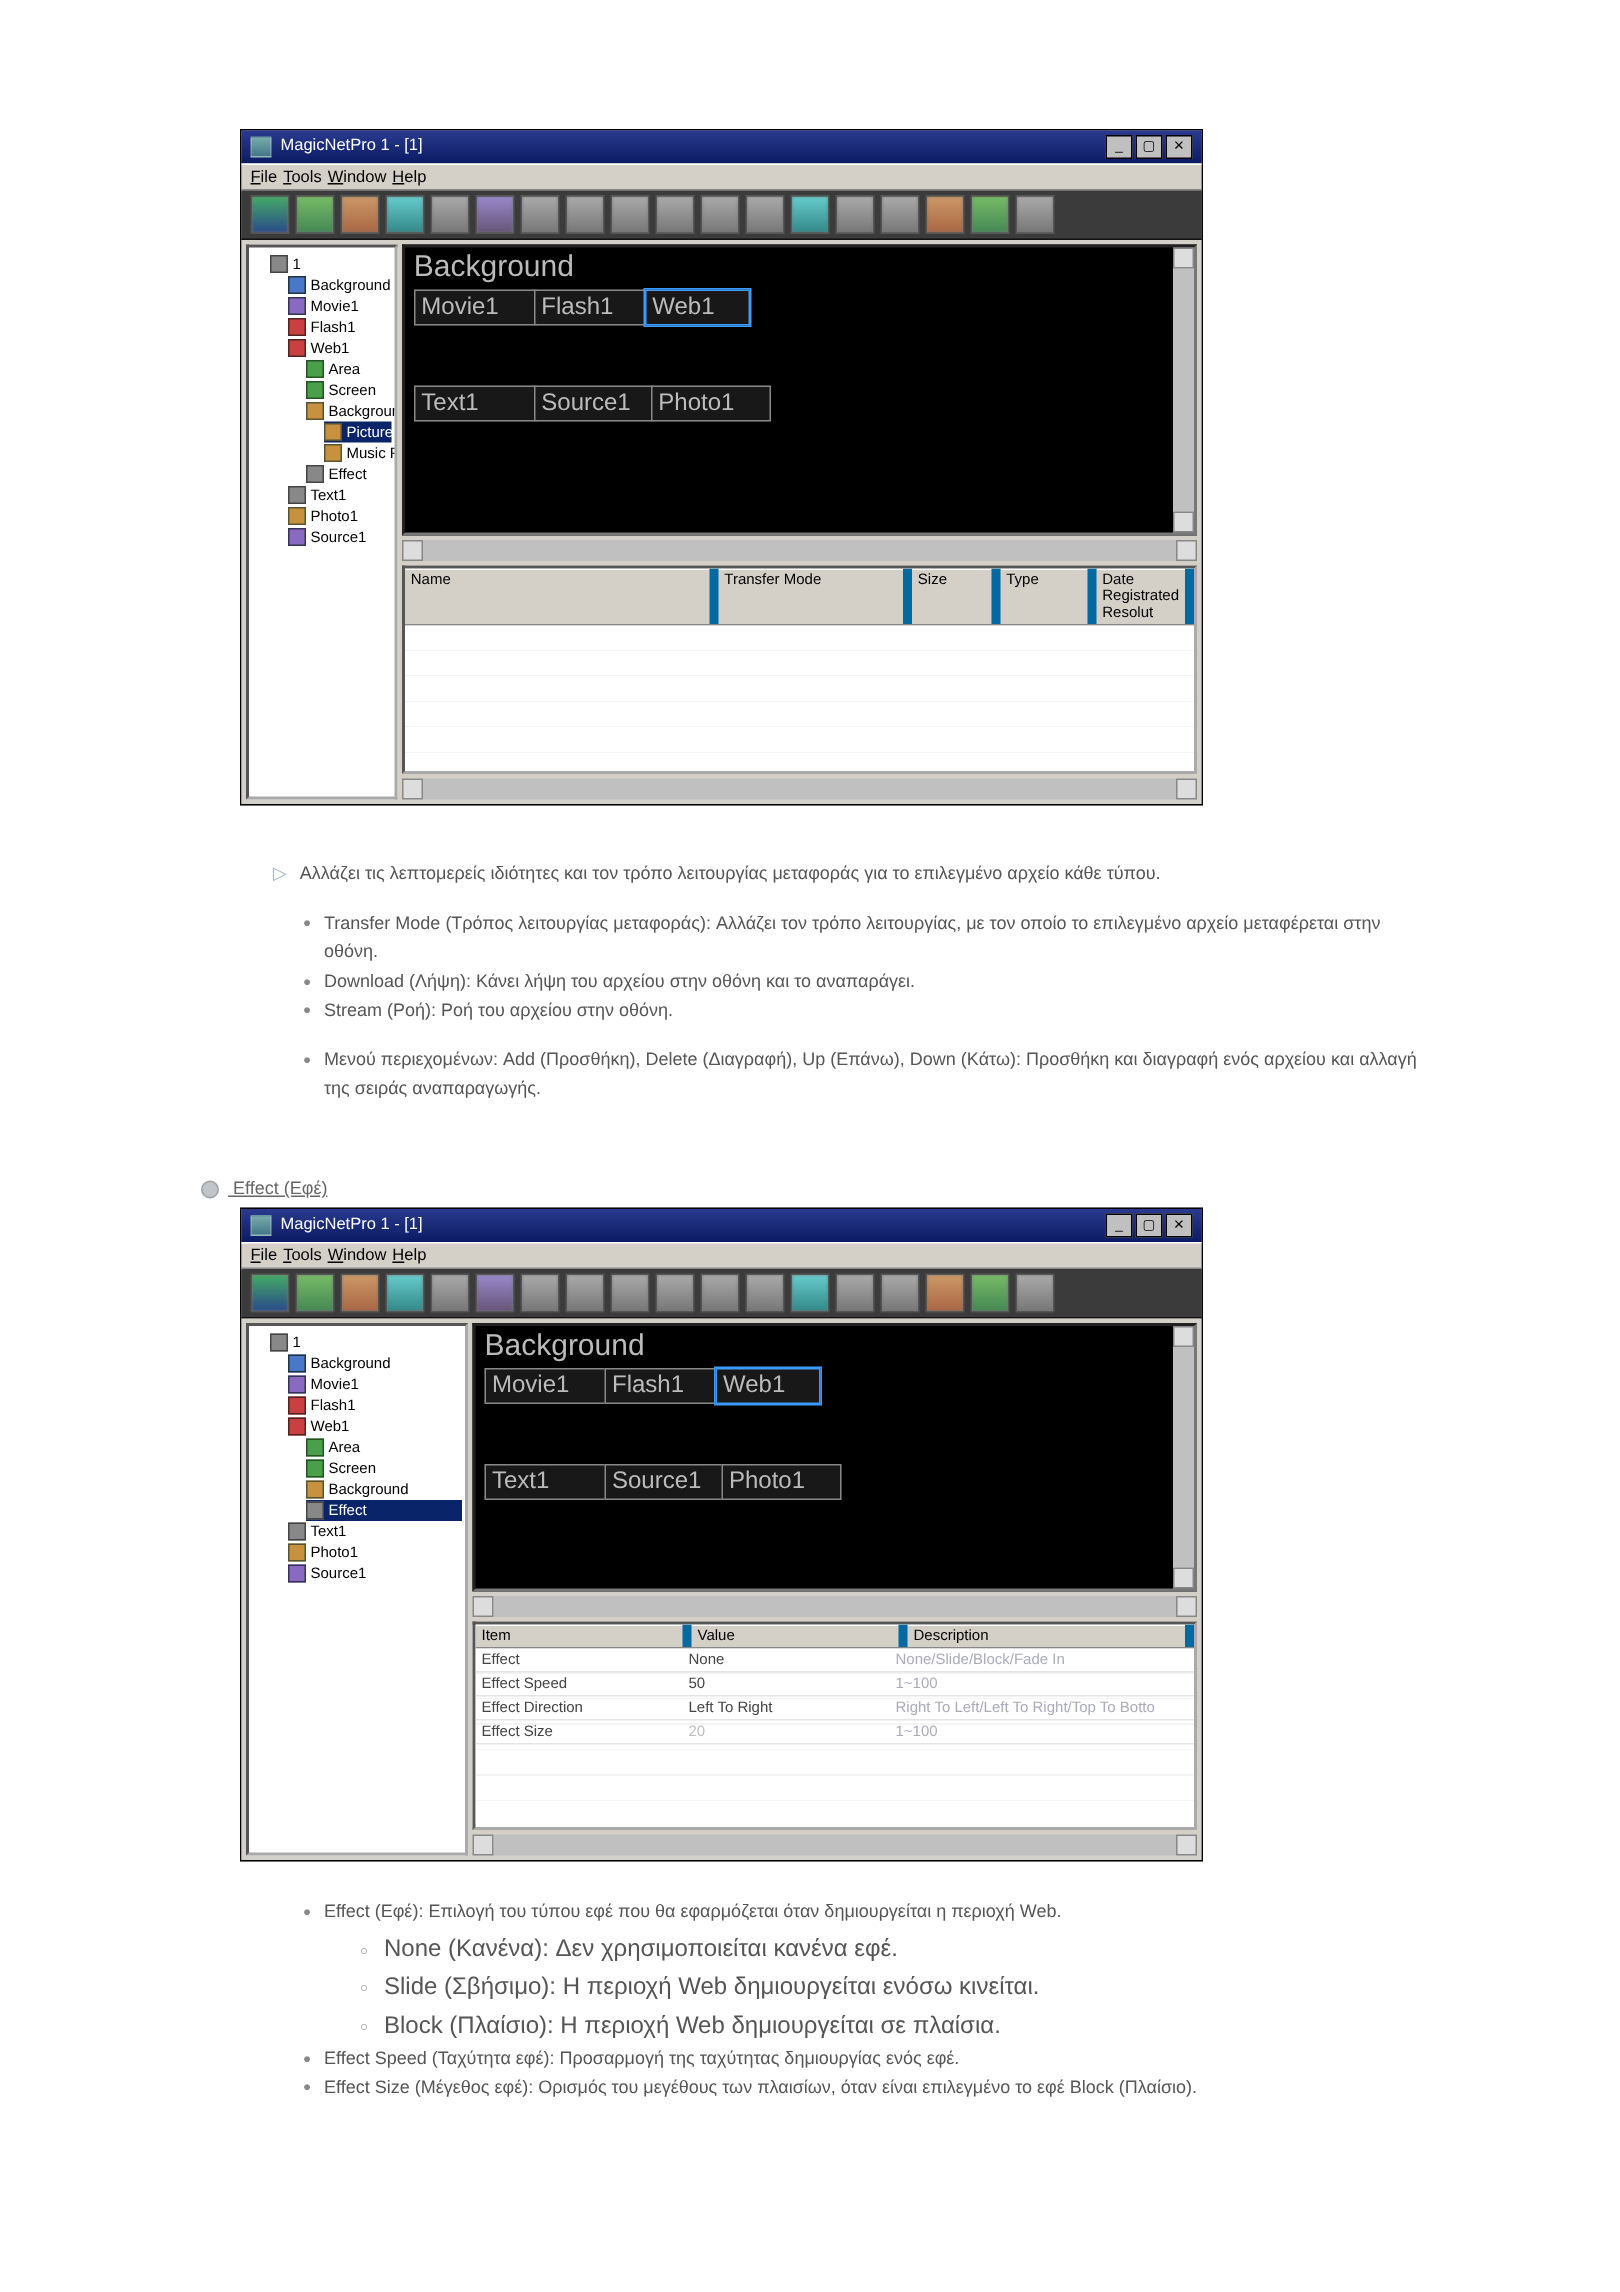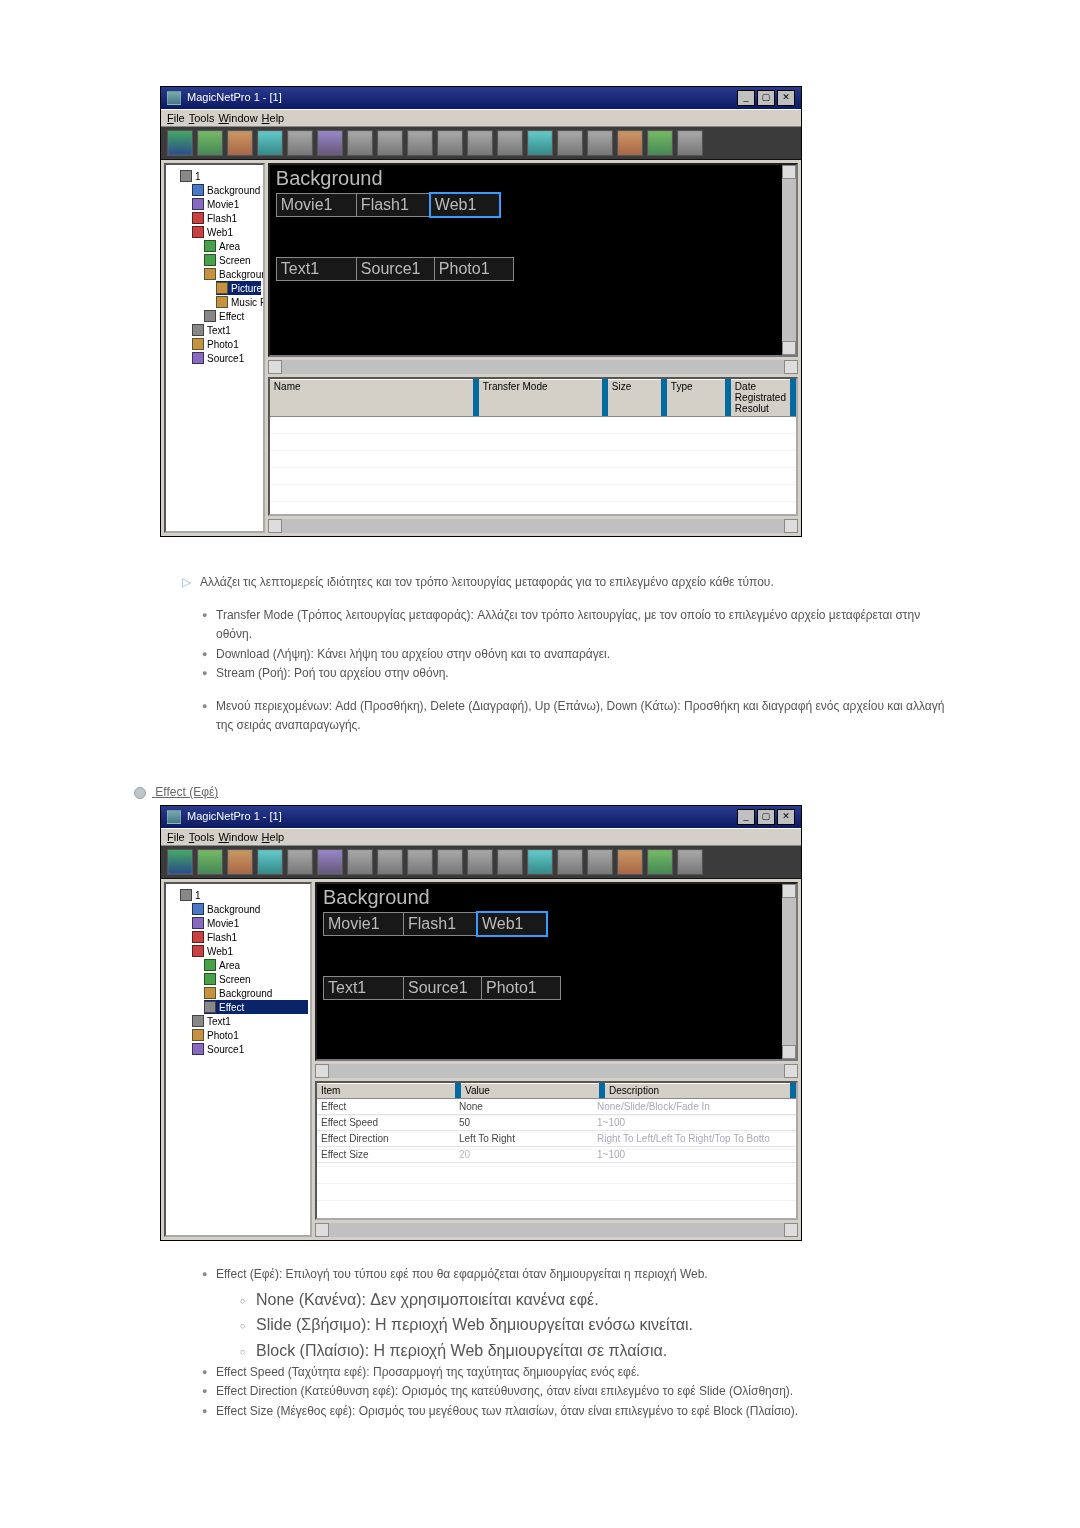--- a/index.html
+++ b/index.html
@@ -513,17 +513,16 @@
   </div>
 
   <ul class="bullets" style="margin-top:24px; margin-left:32px;">
     <li>Effect (Εφέ): Επιλογή του τύπου εφέ που θα εφαρμόζεται όταν δημιουργείται η περιοχή Web.</li>
     <ul class="sub">
       <li>None (Κανένα): Δεν χρησιμοποιείται κανένα εφέ.</li>
       <li>Slide (Σβήσιμο): Η περιοχή Web δημιουργείται ενόσω κινείται.</li>
       <li>Block (Πλαίσιο): Η περιοχή Web δημιουργείται σε πλαίσια.</li>
     </ul>
     <li>Effect Speed (Ταχύτητα εφέ): Προσαρμογή της ταχύτητας δημιουργίας ενός εφέ.</li>
-    <li>Effect Direction (Κατεύθυνση εφέ): Ορισμός της κατεύθυνσης, όταν είναι επιλεγμένο το εφέ Slide (Ολίσθηση).</li>
     <li>Effect Size (Μέγεθος εφέ): Ορισμός του μεγέθους των πλαισίων, όταν είναι επιλεγμένο το εφέ Block (Πλαίσιο).</li>
   </ul>
 
 </div>
 
 </body></html>

